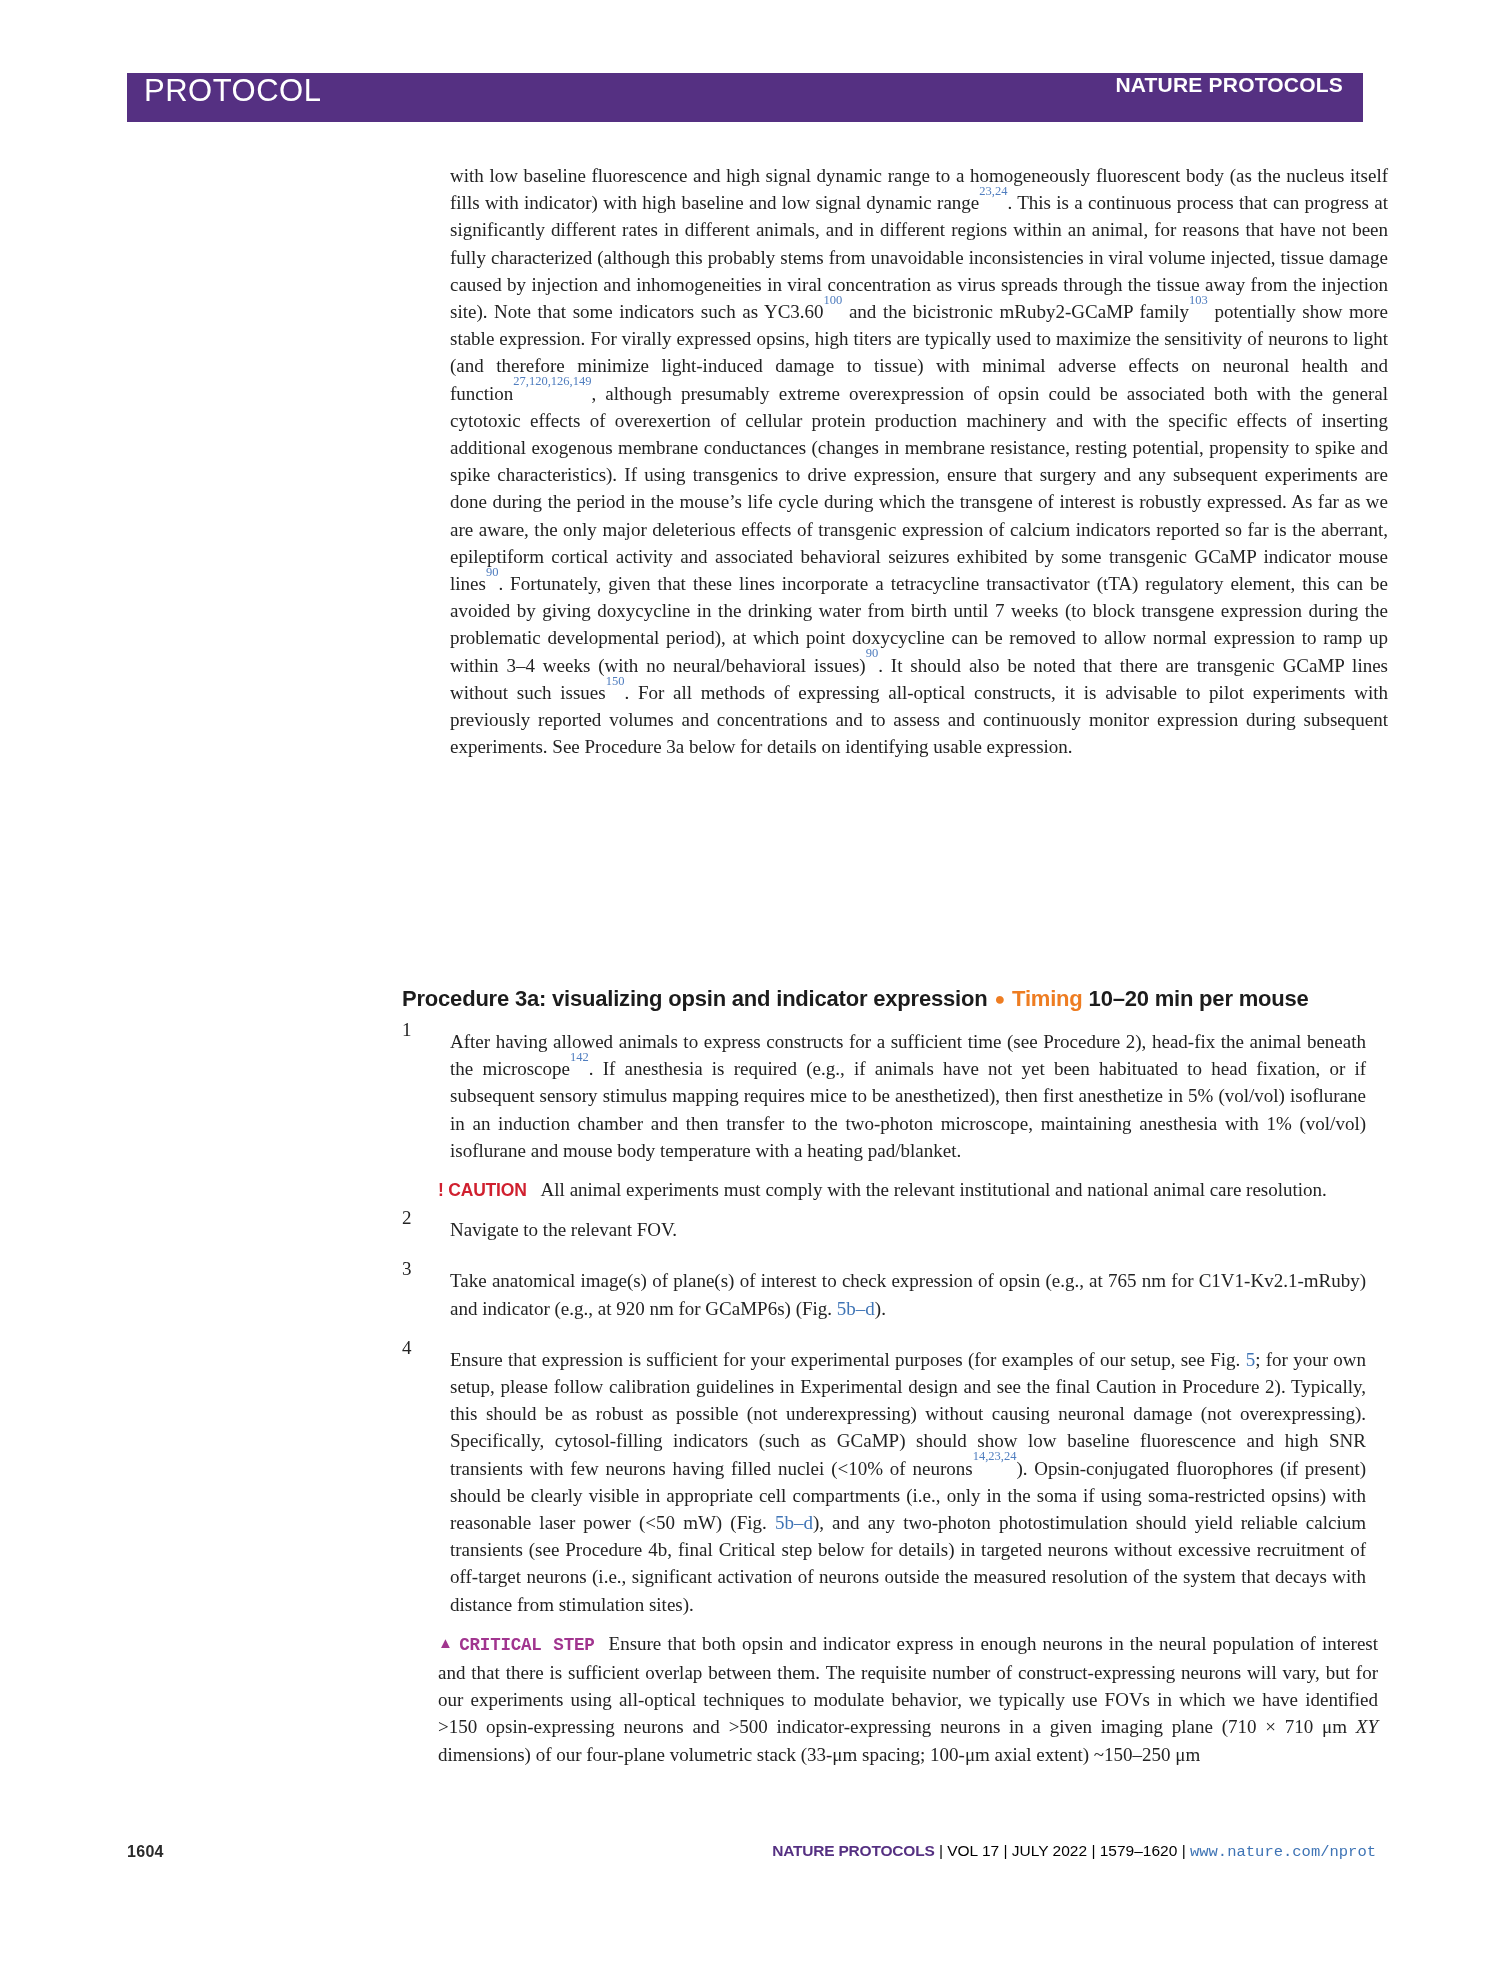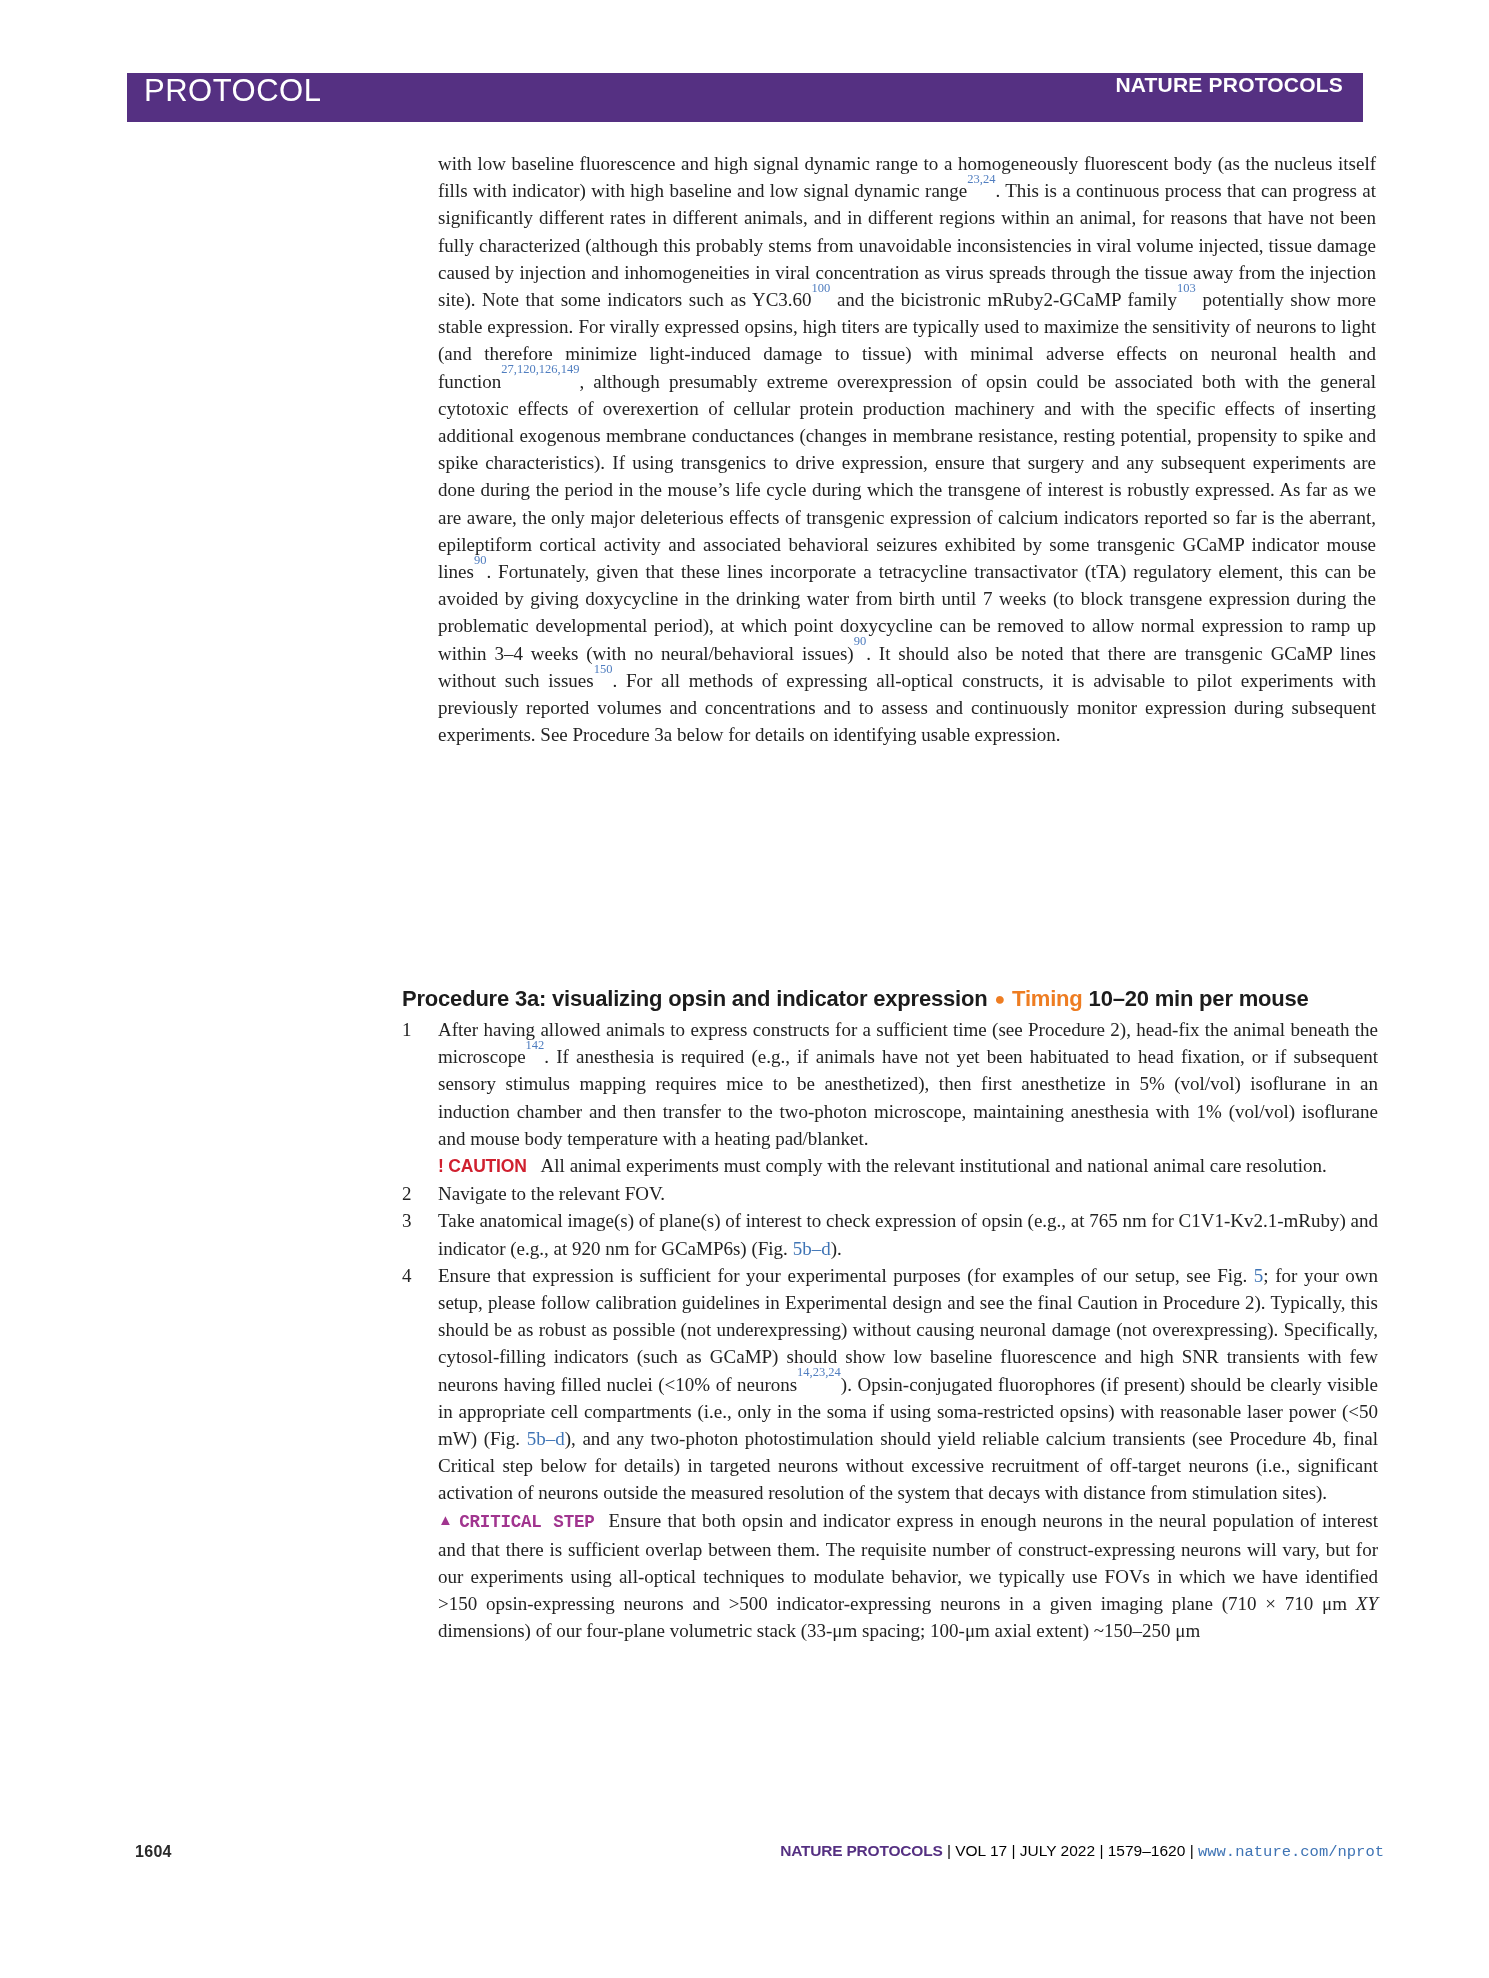--- a/index.html
+++ b/index.html
@@ -22,36 +22,36 @@
   .section{position:absolute;left:402px;top:984px;width:976px;}
   .heading{font-family:"Liberation Sans",sans-serif;font-weight:700;font-size:22px;
            color:#1c1c1c;line-height:30px;margin:0 0 2px 0;letter-spacing:-.2px;}
   .timing-dot{color:var(--orange,#ee7d22);font-size:18px;margin:0 7px;vertical-align:1px;}
   .timing-label{color:var(--orange,#ee7d22);margin-right:6px;}
 
   .steps{list-style:none;margin:0;padding:0;}
   .step{display:flex;}
   .step-num{flex:0 0 36px;width:36px;font-size:19px;line-height:27.2px;}
   .step-body{flex:1;font-size:19px;line-height:27.2px;text-align:justify;}
-  .p{margin:0;}
+  .p{margin:12px;}
 
   .note{margin:0;}
   .note-label{font-family:"Liberation Sans",sans-serif;font-weight:700;font-size:17.5px;
               letter-spacing:-.2px;}
   .caution .note-label{color:var(--red,#d0202f);}
   .critical .note-label{color:var(--magenta,#a1358f);font-family:Liberation Mono, monospace;}
   .tri{color:var(--magenta,#a1358f);font-size:15px;margin-right:5px;vertical-align:1.5px;}
   .note-gap{display:inline-block;width:14px;}
 
   .ref{color:var(--supblue,#4f7dbf);font-size:12.5px;line-height:0;position:relative;top:-7px;}
   .link{color:var(--blue,#3f74b5);}
   em{font-style:italic;}
 
   
-  .footer{position:absolute;left:135px;top:1842px;width:1249px;display:flex;
+  .footer{position:absolute;left:127px;top:1842px;width:1249px;display:flex;
           justify-content:space-between;align-items:flex-end;
           font-family:"Liberation Sans",sans-serif;font-size:15.5px;gap:32px;}
   .pagenum{font-weight:700;font-size:16px;color:#2a2a2a;letter-spacing:.3px;}
   .fjournal{color:var(--purple,#553082);font-weight:700;letter-spacing:-.2px;}
   .fmeta{color:#000000;font-weight:400;}
   .furl{color:var(--blue,#3f74b5);font-weight:400;font-family:Liberation Mono, monospace;}
 </style>
 </head>
 <body>
 

